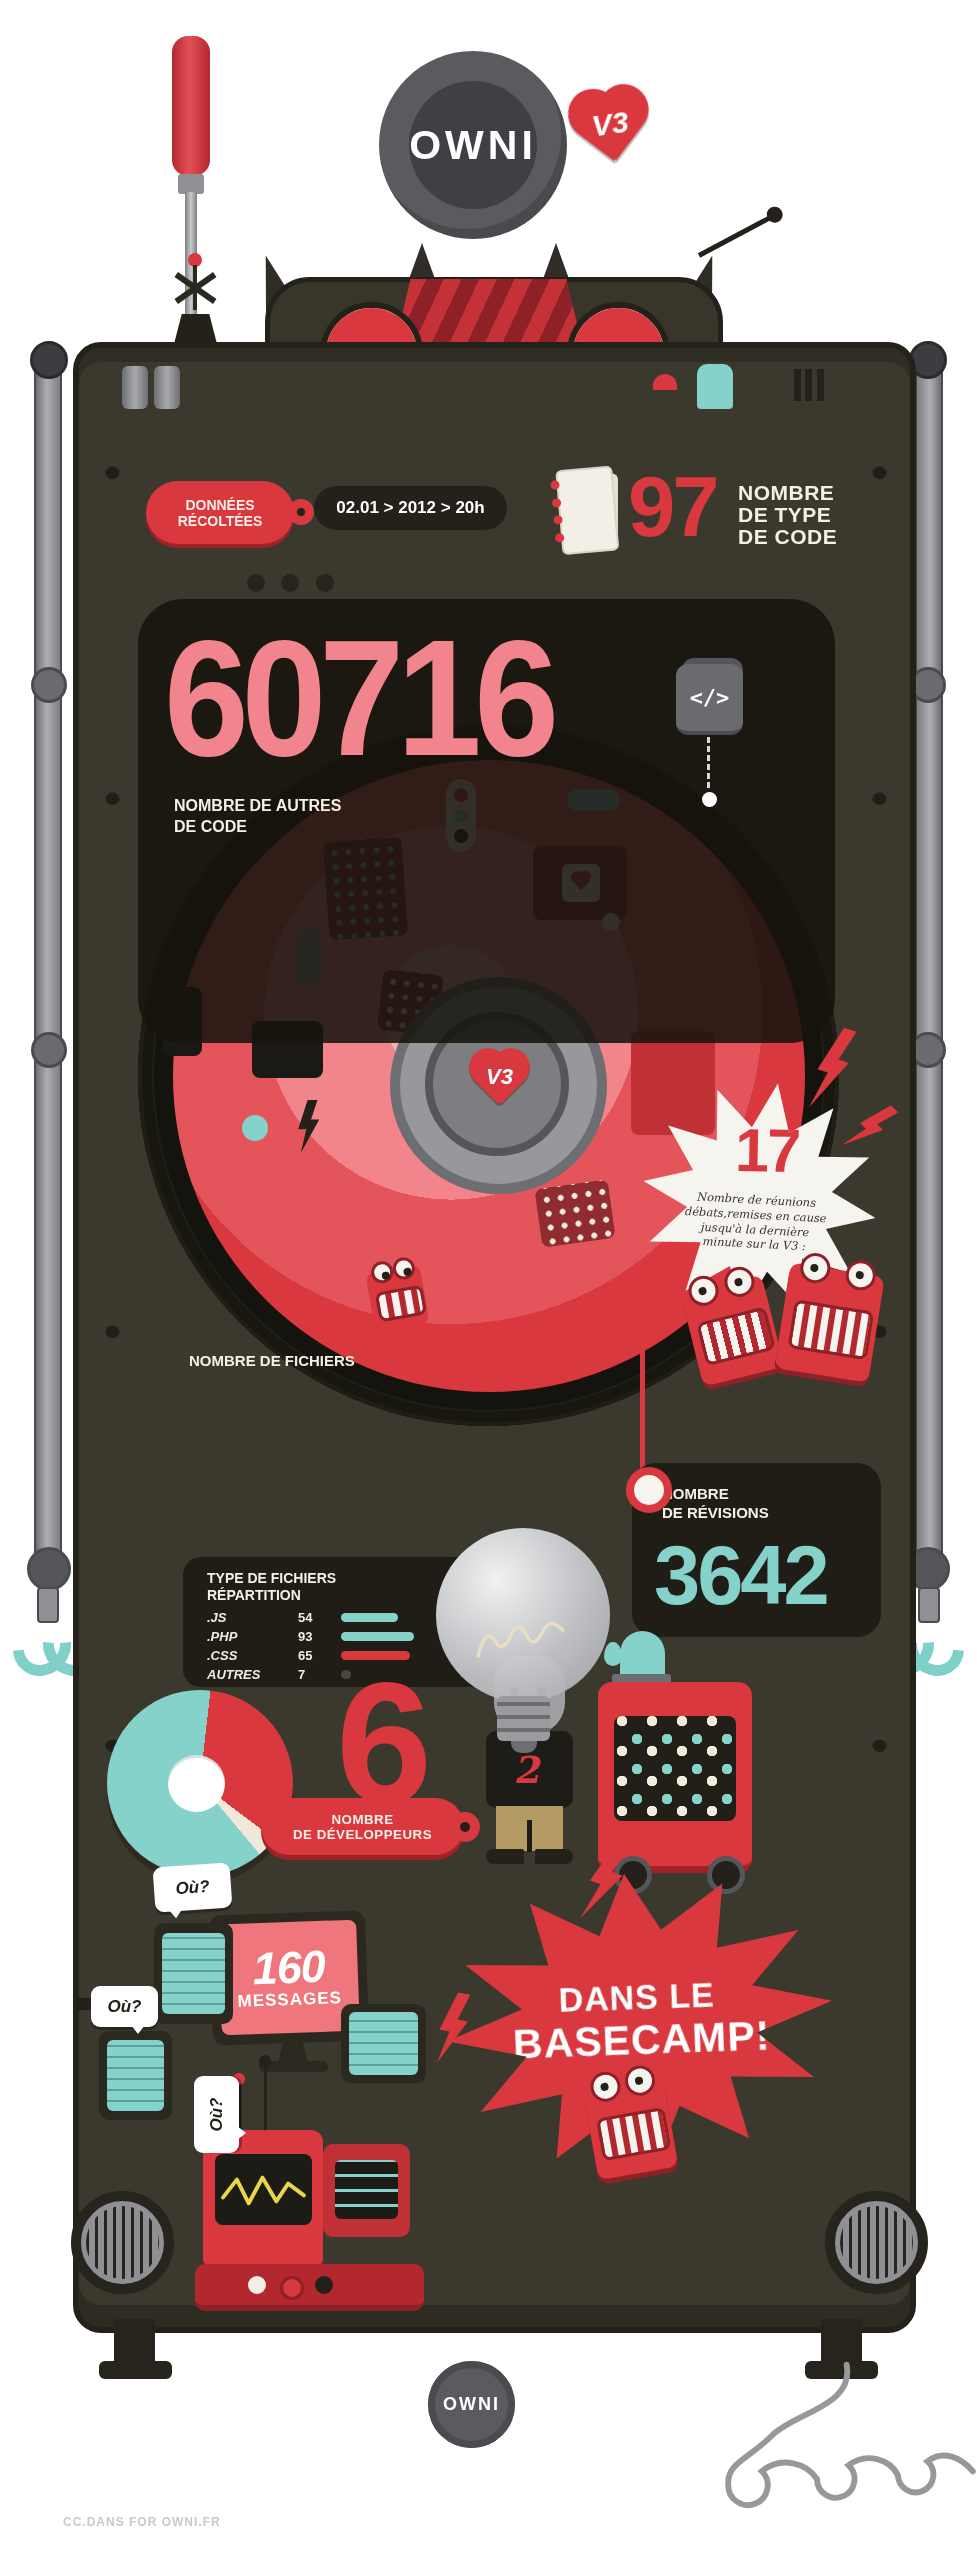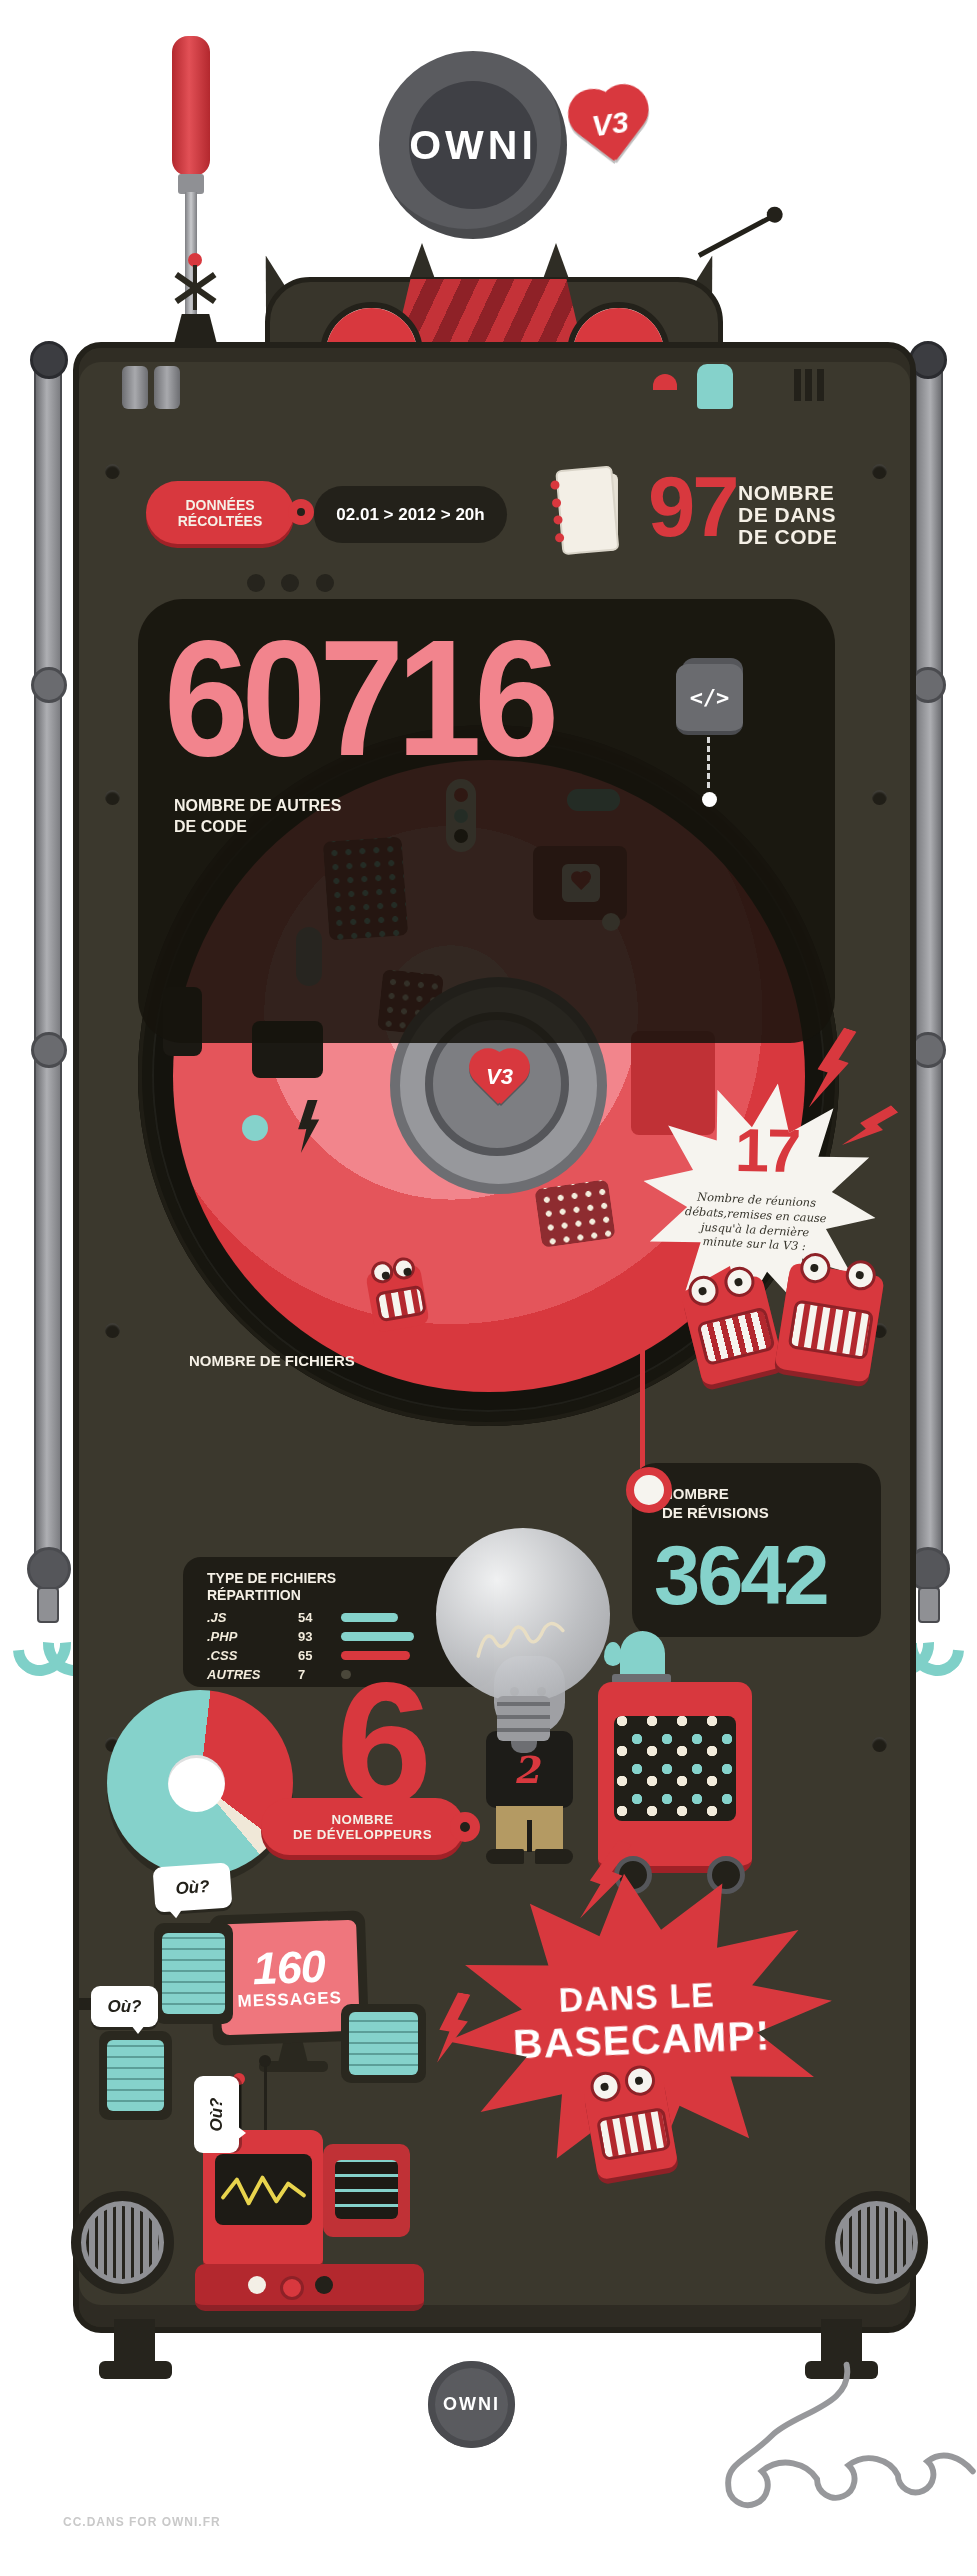--- a/index.html
+++ b/index.html
@@ -159,34 +159,34 @@
   <div class="a circle" style="left:281px;top:574px;width:18px;height:18px;background:#26241d;"></div>
   <div class="a circle" style="left:316px;top:574px;width:18px;height:18px;background:#26241d;"></div>
 
   <div class="a flexc" style="left:146px;top:481px;width:148px;height:63px;background:#d8383e;border-radius:32px;box-shadow:0 4px 0 #a02127;flex-direction:column;z-index:3;">
     <span class="lbl" style="position:static;font-size:14px;">DONNÉES</span>
     <span class="lbl" style="position:static;font-size:14px;">RÉCOLTÉES</span>
   </div>
   <div class="a circle" style="left:288px;top:499px;width:26px;height:26px;background:#d8383e;z-index:3;">
     <div class="a circle" style="left:9px;top:9px;width:8px;height:8px;background:#23211a;"></div>
   </div>
-  <div class="a flexc" style="left:314px;top:486px;width:193px;height:57px;background:#23211a;border-radius:30px;color:#fff;font-weight:800;font-size:17px;z-index:3;">02.01 &gt; 2012 &gt; 20h</div>
+  <div class="a flexc" style="left:314px;top:486px;width:193px;height:44px;background:#23211a;border-radius:30px;color:#fff;font-weight:800;font-size:17px;z-index:3;">02.01 &gt; 2012 &gt; 20h</div>
 
   <div class="a" style="left:551px;top:468px;width:69px;height:89px;transform:rotate(-5deg);z-index:3;">
     <div class="a" style="left:16px;top:6px;width:51px;height:77px;background:#e6e1d5;border-radius:6px;transform:rotate(5deg);"></div>
     <div class="a" style="left:8px;top:0;width:53px;height:81px;background:#f3efe6;border-radius:6px;border:2px solid #d9d4c8;"></div>
     <div class="a circle" style="left:2px;top:10px;width:9px;height:9px;background:#d8383e;"></div>
     <div class="a circle" style="left:2px;top:28px;width:9px;height:9px;background:#d8383e;"></div>
     <div class="a circle" style="left:2px;top:45px;width:9px;height:9px;background:#d8383e;"></div>
     <div class="a circle" style="left:2px;top:63px;width:9px;height:9px;background:#d8383e;"></div>
   </div>
-  <div class="bignum" style="left:648px;top:464px;font-size:85px;color:#d8383e;letter-spacing:-3px;z-index:3;">97</div>
+  <div class="bignum" style="left:628px;top:464px;font-size:85px;color:#d8383e;letter-spacing:-3px;z-index:3;">97</div>
   <div class="lbl" style="left:738px;top:482px;font-size:21px;line-height:1.05;letter-spacing:0.5px;z-index:3;">
     <div>NOMBRE</div>
-    <div>DE DANS</div>
+    <div>DE TYPE</div>
     <div>DE CODE</div>
   </div>
 
   <div class="a" style="left:138px;top:725px;width:701px;height:701px;z-index:1;">
     <div class="a circle" style="inset:0;background:#14130d;box-shadow:inset 0 0 0 4px #1f1d15,inset 0 0 0 14px #17160f;"></div>
     <div class="a circle" style="left:14px;top:14px;right:14px;bottom:14px;border:2px solid rgba(255,255,255,.05);"></div>
     <div class="a circle" style="left:35px;top:35px;width:632px;height:632px;background:radial-gradient(circle at 44% 40%,#f8b0b4 0 13%,#f2858c 13% 36%,#e4555b 36% 60%,#d8383e 60% 80%,#b8292f 80% 100%);"></div>
 
     <div class="gadget maroon dots-t" style="left:188px;top:114px;width:79px;height:99px;transform:rotate(-4deg);"></div>
     <div class="gadget" style="left:308px;top:54px;width:30px;height:73px;background:#efe7d8;border-radius:16px;">

